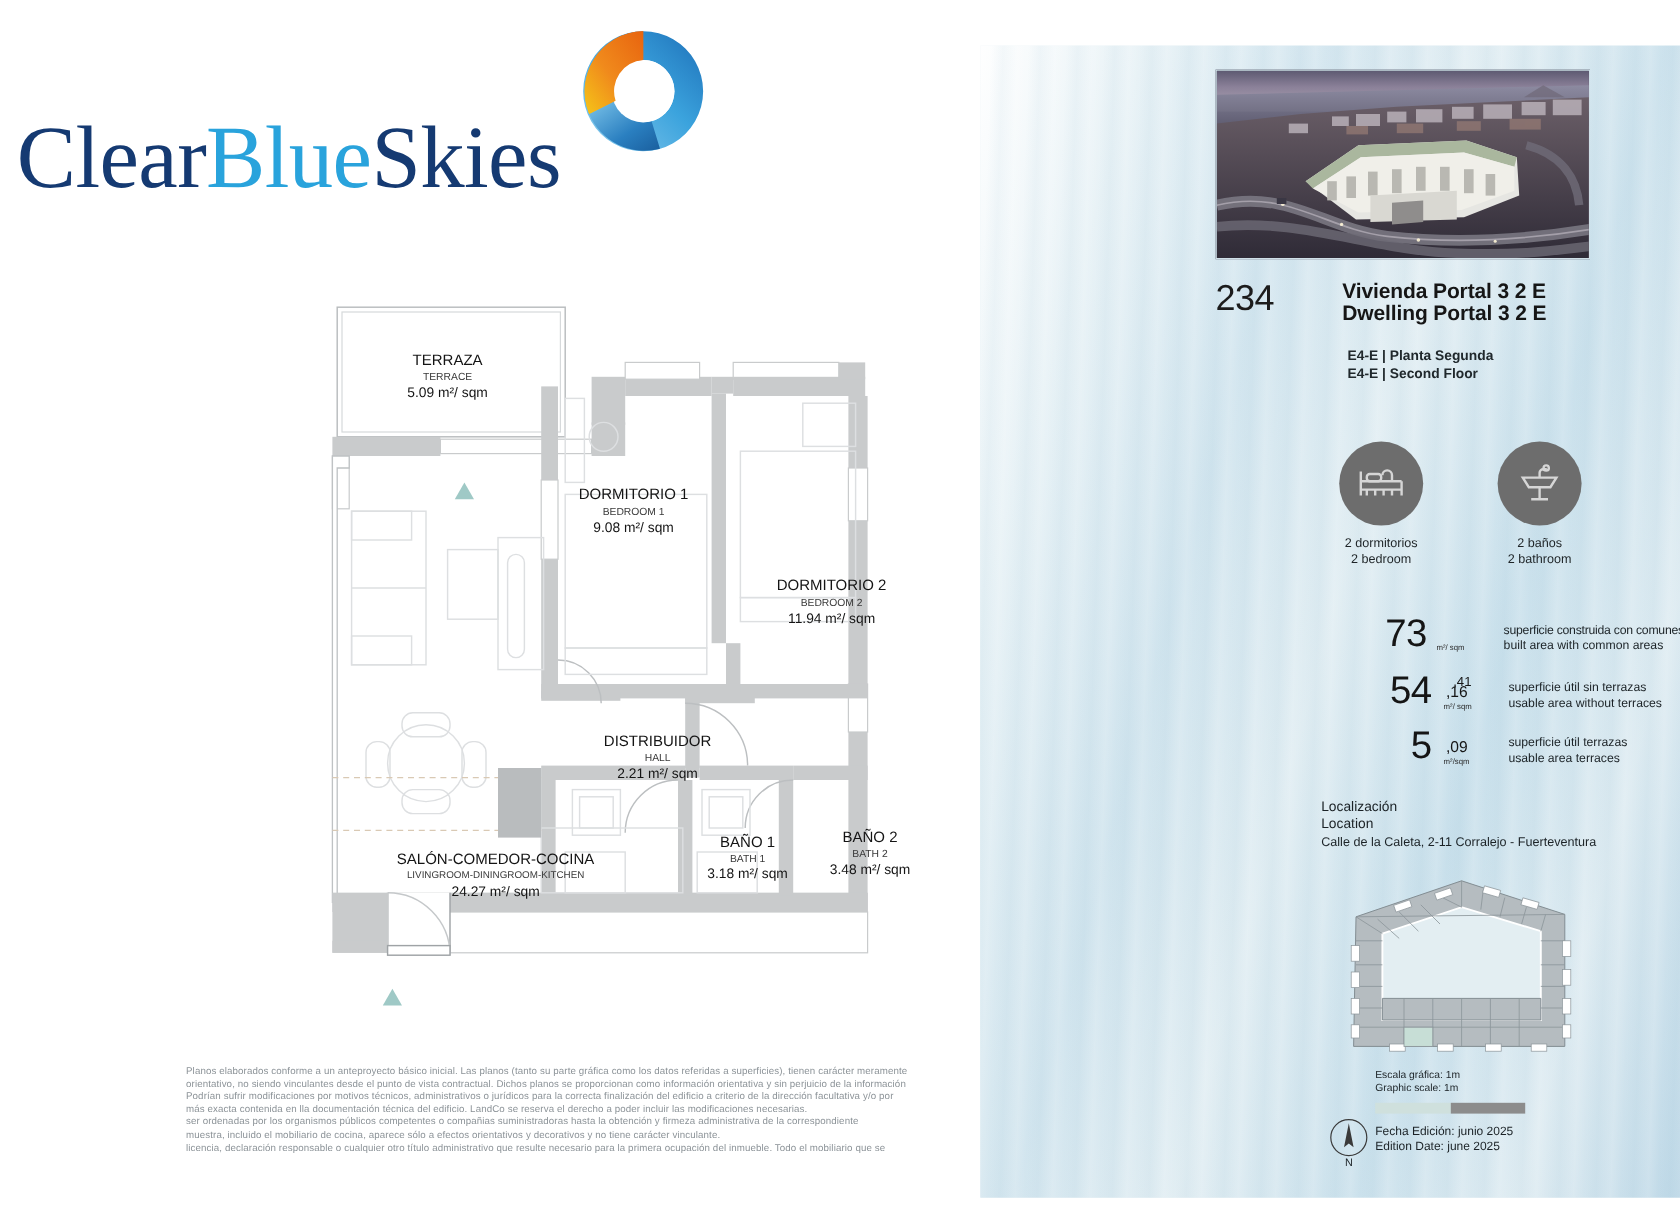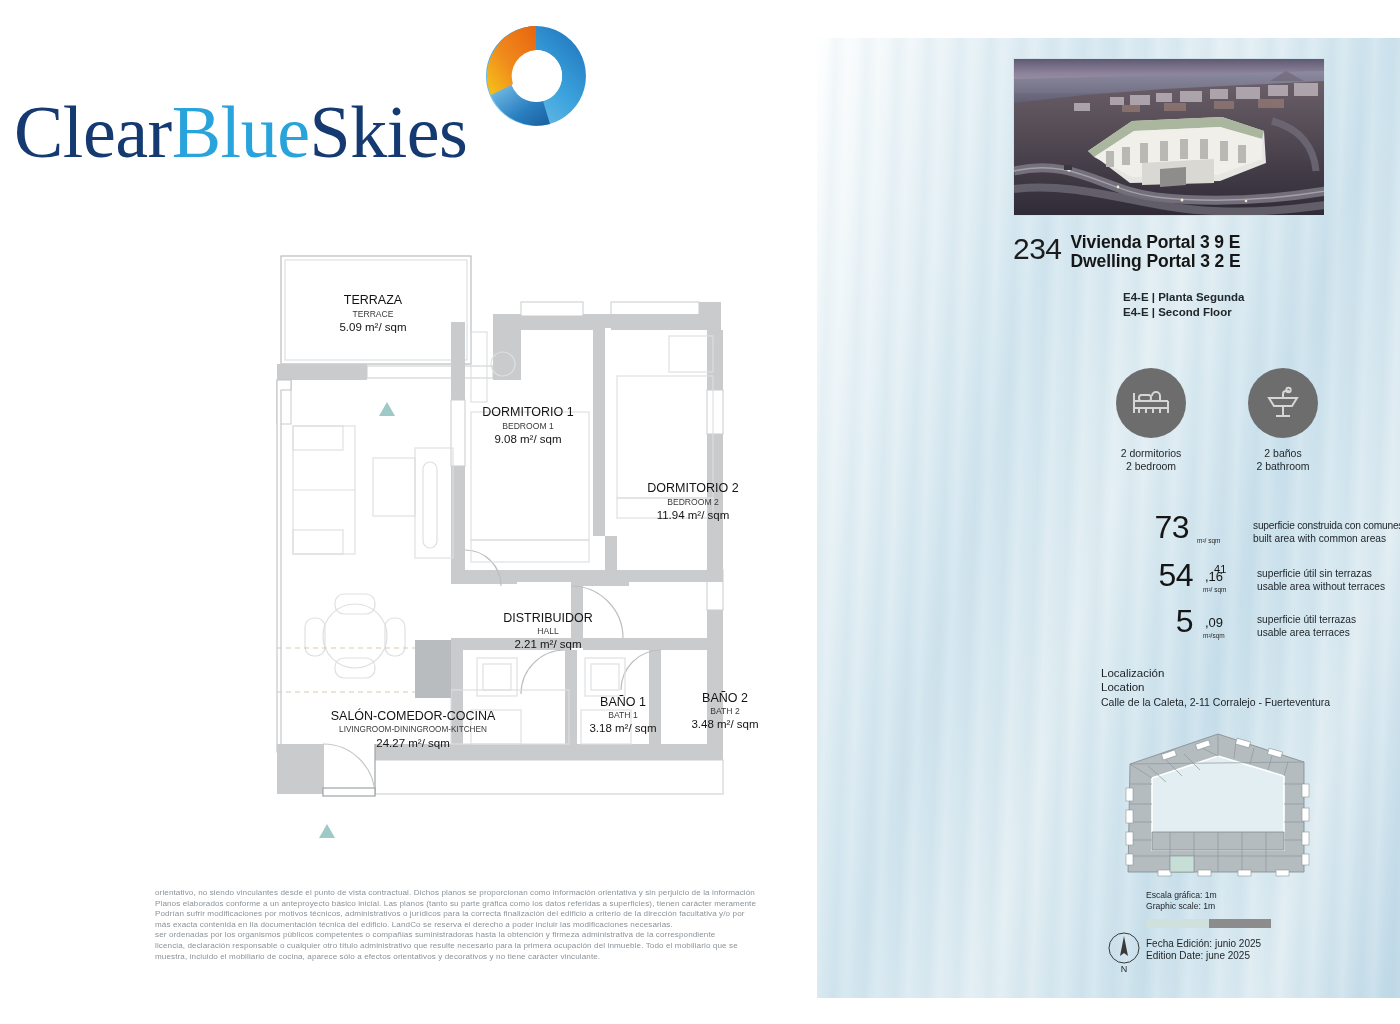--- a/index.html
+++ b/index.html
@@ -76,21 +76,21 @@
     position: absolute; left: 1013px; top: 58px;
     width: 312px; height: 158px;
     border: 1px solid #cfe0e8;
     overflow: hidden;
     background: #2b2a3d;
   }
   .hero svg { display: block; }
 
   
   .title-block { position: absolute; left: 1013px; top: 232px; width: 330px; }
-  .title-row { display: flex; align-items: flex-start; }
+  .title-row { display: flex; align-items: flex-start; gap: 48px; }
   .unit-num {
     font-size: 30px; font-weight: 400; color: #1c1c1c;
     line-height: 34px; padding-right: 9px; letter-spacing: -0.5px;
   }
   .unit-names { padding-top: 1px; }
   .unit-name-es, .unit-name-en {
     font-size: 17.5px; font-weight: bold; color: #161616; line-height: 19px;
     letter-spacing: -0.1px;
   }
   .floor-block { margin-top: 19px; padding-left: 110px; }
@@ -334,27 +334,27 @@
         <text x="470" y="488" font-size="11.5">3.48 m²/ sqm</text>
 
         <text x="158" y="480" font-size="12.5">SALÓN-COMEDOR-COCINA</text>
         <text x="158" y="492" font-size="8.2" fill="#3a3a3a">LIVINGROOM-DININGROOM-KITCHEN</text>
         <text x="158" y="507" font-size="11.5">24.27 m²/ sqm</text>
       </g>
     </svg>
   </div>
 
   <div class="disclaimer">
+    <p>Planos elaborados conforme a un anteproyecto básico inicial. Las planos (tanto su parte gráfica como los datos referidas a superficies), tienen carácter meramente</p>
     <p>orientativo, no siendo vinculantes desde el punto de vista contractual. Dichos planos se proporcionan como información orientativa y sin perjuicio de la información</p>
-    <p>Planos elaborados conforme a un anteproyecto básico inicial. Las planos (tanto su parte gráfica como los datos referidas a superficies), tienen carácter meramente</p>
     <p>Podrían sufrir modificaciones por motivos técnicos, administrativos o jurídicos para la correcta finalización del edificio a criterio de la dirección facultativa y/o por</p>
     <p>más exacta contenida en lla documentación técnica del edificio. LandCo se reserva el derecho a poder incluir las modificaciones necesarias.</p>
     <p>ser ordenadas por los organismos públicos competentes o compañias suministradoras hasta la obtención y firmeza administrativa de la correspondiente</p>
+    <p>muestra, incluido el mobiliario de cocina, aparece sólo a efectos orientativos y decorativos y no tiene carácter vinculante.</p>
     <p>licencia, declaración responsable o cualquier otro título administrativo que resulte necesario para la primera ocupación del inmueble. Todo el mobiliario que se</p>
-    <p>muestra, incluido el mobiliario de cocina, aparece sólo a efectos orientativos y decorativos y no tiene carácter vinculante.</p>
   </div>
 
   <div class="hero">
     <svg width="312" height="158" viewBox="0 0 312 158">
       <defs>
         <linearGradient id="sky" x1="0" y1="0" x2="0" y2="1">
           <stop offset="0%" stop-color="#5e5a72"></stop>
           <stop offset="40%" stop-color="#8b8199"></stop>
           <stop offset="100%" stop-color="#b0a7b5"></stop>
         </linearGradient>
@@ -422,21 +422,21 @@
       <rect x="50" y="106" width="8" height="5" fill="#3a3744"></rect>
 
       <path d="M256 22 L272 12 L290 22 Z" fill="#6f6878" opacity="0.7"></path>
     </svg>
   </div>
 
   <div class="title-block">
     <div class="title-row">
       <div class="unit-num">234</div>
       <div class="unit-names">
-        <div class="unit-name-es">Vivienda Portal 3 9 E</div>
+        <div class="unit-name-es">Vivienda Portal 3 2 E</div>
         <div class="unit-name-en">Dwelling Portal 3 2 E</div>
       </div>
     </div>
     <div class="floor-block">
       <div class="floor-es">E4-E | Planta Segunda</div>
       <div class="floor-en">E4-E | Second Floor</div>
     </div>
   </div>
 
   <div class="features">

